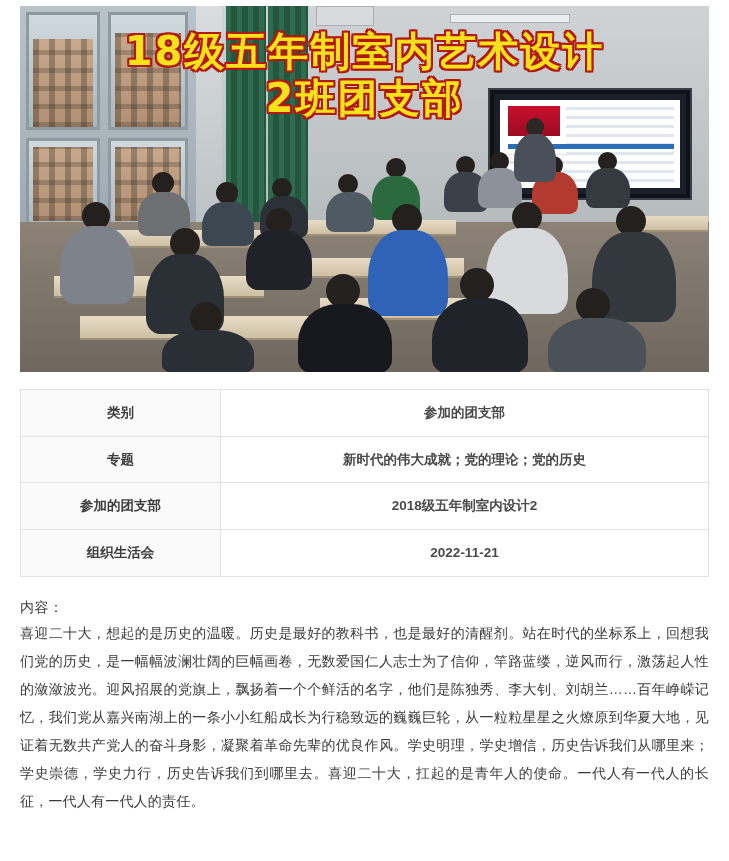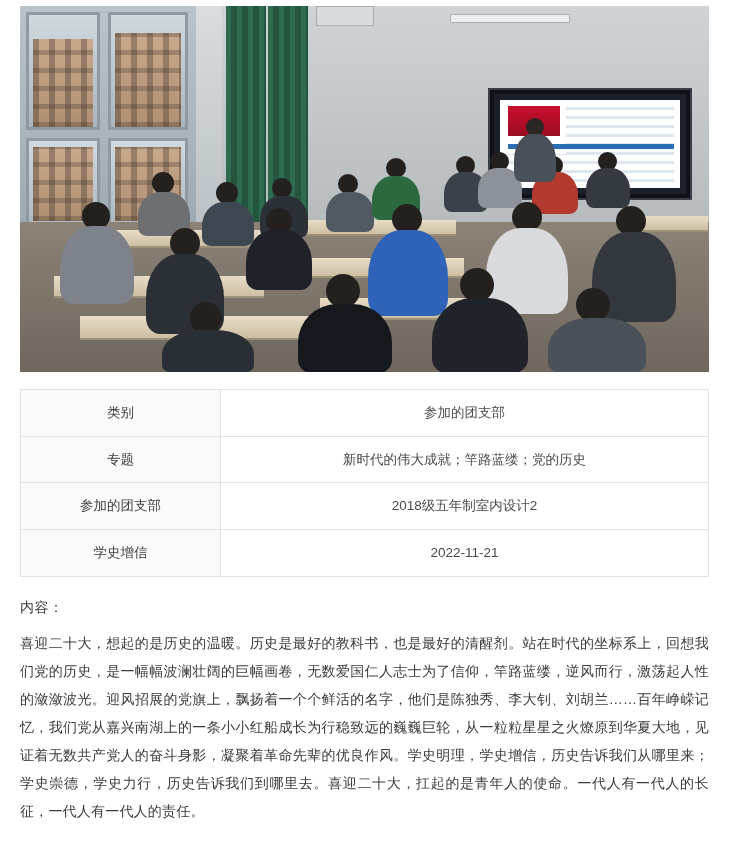--- a/index.html
+++ b/index.html
@@ -134,20 +134,21 @@
   }
 
   
   .info-table {
     width: 689px;
     margin: 17px auto 0 auto;
     border-collapse: collapse;
     table-layout: fixed;
     font-size: 13.5px;
     color: #3a3a3a;
+    font-weight: bold;
   }
   .info-table td {
     border: 1px solid #e2e2e2;
     padding: 11px 12px;
     vertical-align: middle;
     line-height: 1.75;
   }
   .info-table td.k {
     width: 200px;
     text-align: center;
@@ -161,21 +162,21 @@
   }
 
   
   .content {
     width: 689px;
     margin: 22px auto 0 auto;
     font-size: 14px;
     color: #3b3b3b;
   }
   .content-label {
-    margin: 0 0 12px 0;
+    margin: 0 0 2px 0;
     letter-spacing: .5px;
   }
   .content-body {
     margin: 0;
     line-height: 2.0;
     text-align: justify;
     text-justify: inter-ideograph;
     letter-spacing: .2px;
   }
 </style>
@@ -285,38 +286,42 @@
 
     <div class="head" style="left:440px; top:262px; width:34px; height:34px;"></div>
     <div class="p" style="left:412px; top:292px; width:96px; height:76px; background:#20242a;"></div>
 
     <div class="head" style="left:556px; top:282px; width:34px; height:34px;"></div>
     <div class="p" style="left:528px; top:312px; width:98px; height:56px; background:#4b5158;"></div>
 
     <div class="head" style="left:170px; top:296px; width:32px; height:32px;"></div>
     <div class="p" style="left:142px; top:324px; width:92px; height:44px; background:#2a2e35;"></div>
 
+    <div class="title-overlay">
+      <div>18级五年制室内艺术设计</div>
+      <div>2班团支部</div>
+    </div>
   </div>
 
   <table class="info-table">
     <tbody>
       <tr>
         <td class="k">类别</td>
         <td class="v">参加的团支部</td>
       </tr>
       <tr>
         <td class="k">专题</td>
-        <td class="v">新时代的伟大成就；竿路蓝缕；党的历史</td>
+        <td class="v">新时代的伟大成就；党的理论；党的历史</td>
       </tr>
       <tr>
         <td class="k">参加的团支部</td>
         <td class="v">2018级五年制室内设计2</td>
       </tr>
       <tr>
-        <td class="k">学史增信</td>
+        <td class="k">组织生活会</td>
         <td class="v">2022-11-21</td>
       </tr>
     </tbody>
   </table>
 
   <div class="content">
     <p class="content-label">内容：</p>
     <p class="content-body">喜迎二十大，想起的是历史的温暖。历史是最好的教科书，也是最好的清醒剂。站在时代的坐标系上，回想我们党的历史，是一幅幅波澜壮阔的巨幅画卷，无数爱国仁人志士为了信仰，竿路蓝缕，逆风而行，激荡起人性的潋潋波光。迎风招展的党旗上，飘扬着一个个鲜活的名字，他们是陈独秀、李大钊、刘胡兰……百年峥嵘记忆，我们党从嘉兴南湖上的一条小小红船成长为行稳致远的巍巍巨轮，从一粒粒星星之火燎原到华夏大地，见证着无数共产党人的奋斗身影，凝聚着革命先辈的优良作风。学史明理，学史增信，历史告诉我们从哪里来；学史崇德，学史力行，历史告诉我们到哪里去。喜迎二十大，扛起的是青年人的使命。一代人有一代人的长征，一代人有一代人的责任。</p>
   </div>
 

